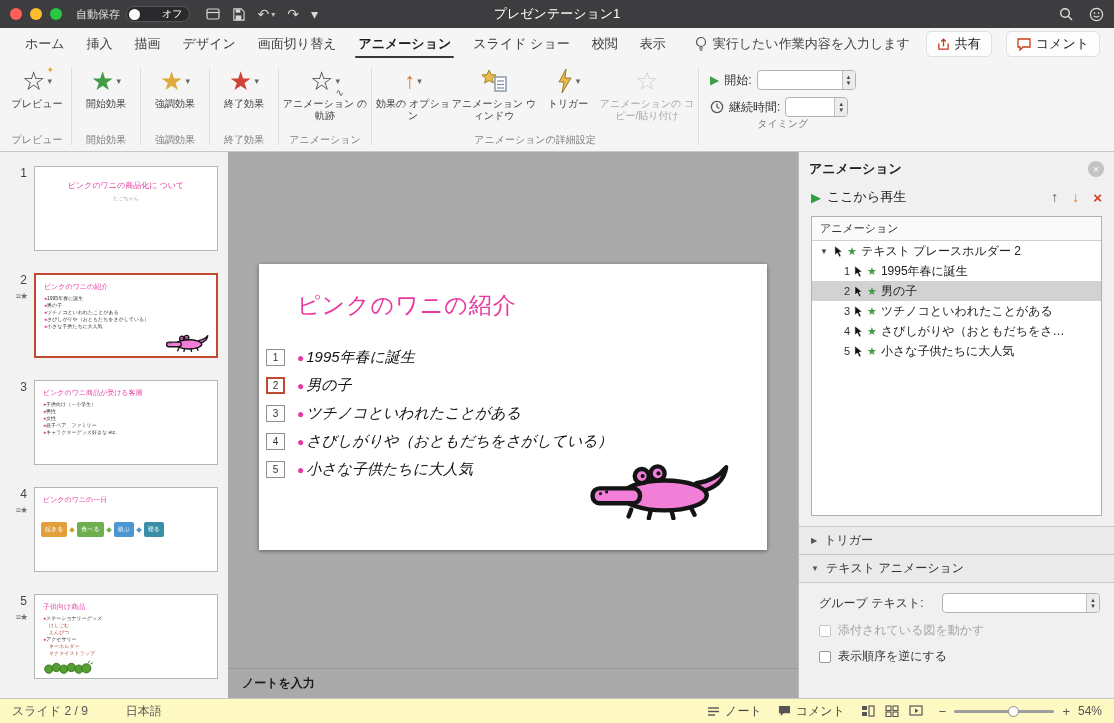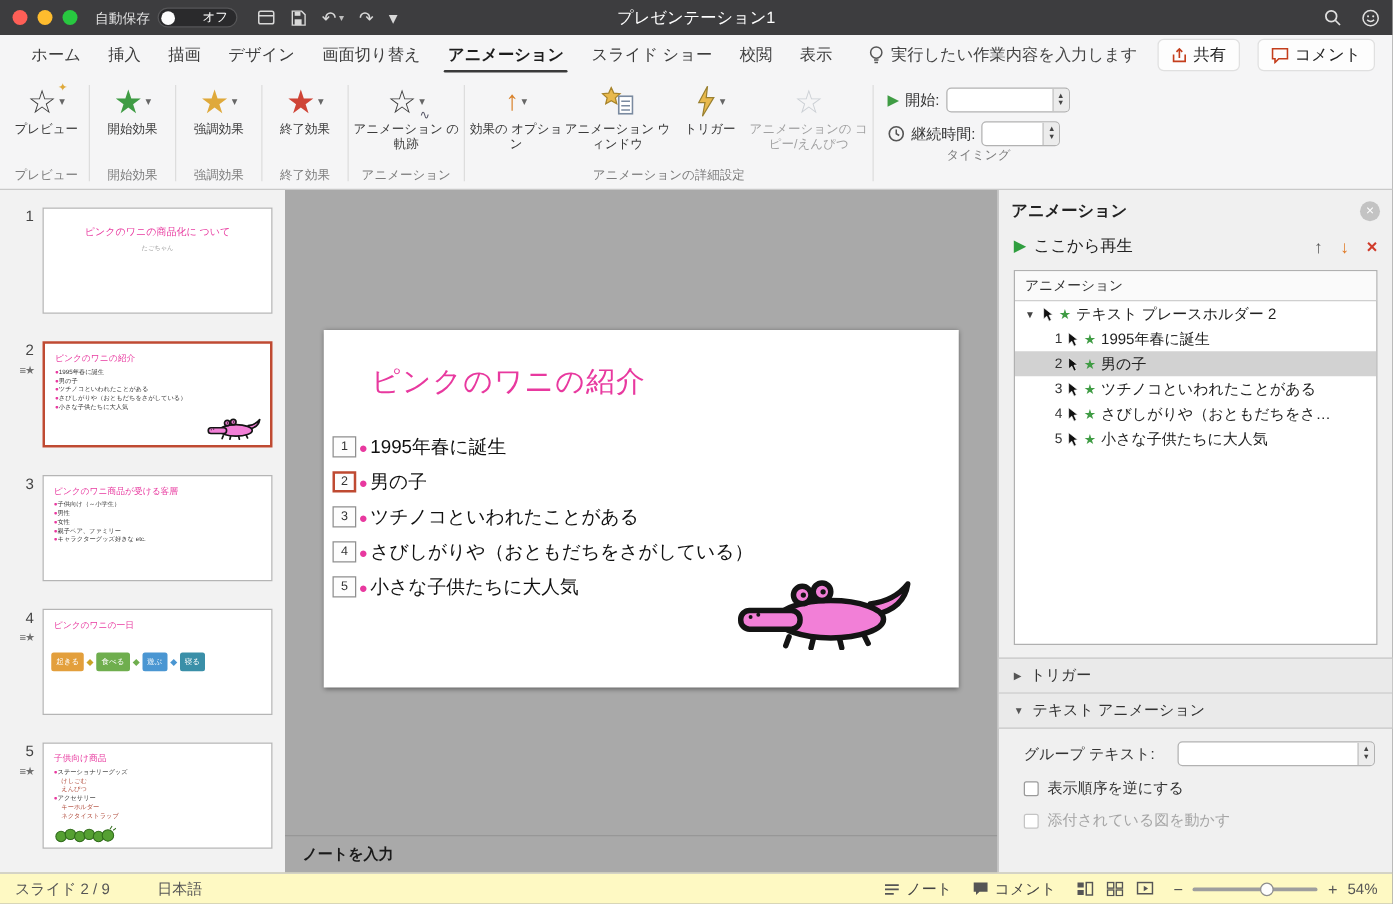--- a/index.html
+++ b/index.html
@@ -84,21 +84,21 @@
 
   
   .editor { flex:1; background:#a9a9a9; display:flex; flex-direction:column; min-width:0; }
   .slide-wrap { flex:1; position:relative; }
   .slide { width:508px; height:286px; background:#fff; box-shadow:0 1px 4px rgba(0,0,0,.45); margin:112px auto 0; position:relative; }
   .slide-title { color:#e8399f; font-size:23px; padding:26px 0 0 38px; letter-spacing:1px; }
   .bullets { margin-top:22px; }
   .brow { display:flex; align-items:center; height:28px; padding-left:7px; }
   .numbox { width:19px; height:17px; border:1px solid #8f8f8f; background:#fdfdfd; font-size:10px; color:#333; display:flex; align-items:center; justify-content:center; flex:none; }
   .numbox.active { border:2px solid #bf4a32; }
-  .btext { margin-left:2px; font-size:15px; color:#111; white-space:nowrap; }
+  .btext { margin-left:12px; font-size:15px; color:#111; white-space:nowrap;font-style:italic; }
   .btext .dotp { color:#e8399f; font-size:12px; margin-right:2px; }
   .slide-croc { position:absolute; right:30px; bottom:30px; }
   .notesbar { height:30px; background:#a9a9a9; border-top:1px solid #979797; display:flex; align-items:center; padding-left:14px; flex:none; }
   .notesbar span { font-size:12px; font-weight:bold; color:#1a1a1a; }
 
   
   .panel { width:316px; background:#f0f0f0; border-left:1px solid #b9b9b9; display:flex; flex-direction:column; flex:none; }
   .p-head { display:flex; align-items:center; justify-content:space-between; padding:8px 10px 4px; }
   .p-title { font-size:13px; font-weight:bold; color:#222; }
   .p-close { width:16px; height:16px; border-radius:50%; background:#c3c3c3; color:#fff; font-size:11px; display:flex; align-items:center; justify-content:center; }
@@ -372,21 +372,21 @@
               <path d="M10,1 L3,14 h5 L6,25 L15,10 h-6 z" fill="#e8b94d" stroke="#9a8030" stroke-width="1"></path>
             </svg>
             <span class="chev">▾</span>
           </span>
           <span class="rlabel">トリガー</span>
         </button>
         <button class="rbtn w96 disabled">
           <span class="ricon">
             <span class="glyph" style="color:#9aa3ad">☆</span>
           </span>
-          <span class="rlabel">アニメーションの コピー/えんぴつ</span>
+          <span class="rlabel">アニメーションの コピー/貼り付け</span>
         </button>
       </div>
       <div class="rglabel">アニメーションの詳細設定</div>
     </div>
     <div class="rsep"></div>
 
     <div class="rgroup">
       <div class="timing">
         <div class="trow">
           <span class="tplay">▶</span>
@@ -630,27 +630,27 @@
         <div class="f-row">
           <span class="f-label">グループ テキスト:</span>
           <div class="combo f-combo">
             <span class="val">第１レベル</span>
             <span class="stepper">
                 <span>▲</span>
                 <span>▼</span>
               </span>
           </div>
         </div>
+        <div class="cb-row disabled">
+          <span class="cb"></span>
+          <span class="cb-label">添付されている図を動かす</span>
+        </div>
         <div class="cb-row">
           <span class="cb"></span>
           <span class="cb-label">表示順序を逆にする</span>
-        </div>
-        <div class="cb-row disabled">
-          <span class="cb"></span>
-          <span class="cb-label">添付されている図を動かす</span>
         </div>
       </div>
     </div>
   </div>
 
   <div class="statusbar">
     <div class="sb-left">
       <span>スライド 2 / 9</span>
       <span>日本語</span>
     </div>

